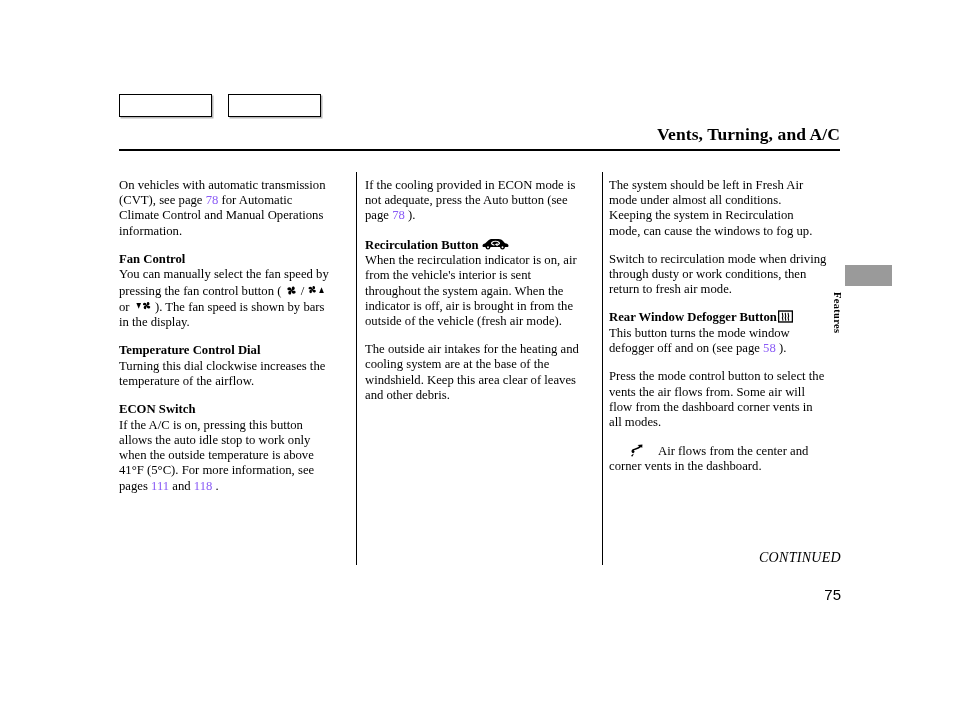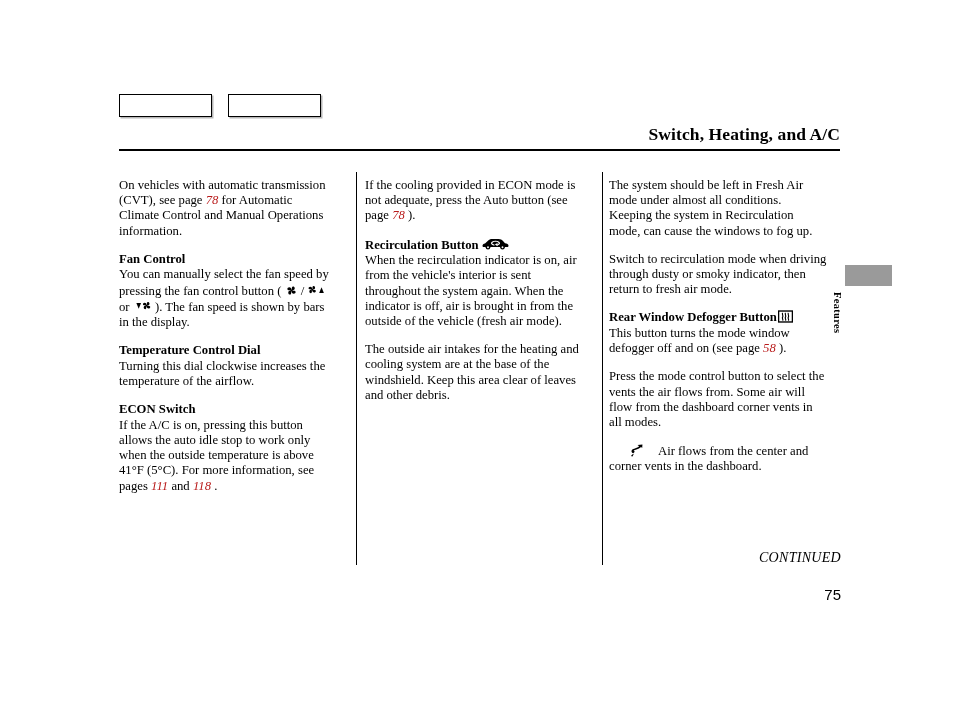--- a/index.html
+++ b/index.html
@@ -85,21 +85,21 @@
   p { margin: 0 0 13px 0; }
   p.tight { margin-bottom: 0; }
   h3 {
     margin: 0;
     font-size: 12.7px;
     font-weight: bold;
     line-height: 15.6px;
     display: inline;
   }
   .head-line { margin: 0 0 0 0; }
-  .link { color: #b91c1c; font-style: italic; }
+  .link { color: #8b5cf6; }
 
   
   .icon { display: inline-block; vertical-align: -2px; }
   .ico-fan { width: 13px; height: 13px; }
   .ico-fanup { width: 19px; height: 14px; }
   .ico-fandown { width: 19px; height: 14px; }
   .ico-recirc { width: 27px; height: 14px; vertical-align: -2px; margin-left: 3px; }
   .ico-defog { width: 15px; height: 13px; vertical-align: -2px; margin-left: 1px; }
   .ico-airflow { width: 15px; height: 15px; vertical-align: -3px; }
   .airflow-para {
@@ -151,21 +151,21 @@
 </head>
 <body>
 
 <div id="page">
 
   <div class="nav-buttons">
     <div class="nav-btn"></div>
     <div class="nav-btn"></div>
   </div>
 
-  <div class="page-title">Switch, Heating, and A/C</div>
+  <div class="page-title">Vents, Turning, and A/C</div>
   <div class="title-rule"></div>
 
   <div class="divider d1"></div>
   <div class="divider d2"></div>
 
   <div class="columns">
 
     <div class="col col-1">
       <p><span>On vehicles with automatic transmission (CVT), see page </span><span class="link">78</span><span> for Automatic Climate Control and Manual Operations information.</span></p>
 
@@ -213,21 +213,21 @@
               <path fill="#fff" d="M27 7.4 C21.8 7.4 18 9.8 18 12.6 C18 15 20.8 16.9 24.8 17.3 L24.8 15.1 C22.3 14.7 20.6 13.8 20.6 12.6 C20.6 11 23.4 9.6 27 9.6 C30.6 9.6 33.4 11 33.4 12.6 C33.4 13.5 32.5 14.3 31 14.8 L31 11.9 L25.8 15.2 L31 18.5 L31 16.9 C34 16.2 36 14.6 36 12.6 C36 9.8 32.2 7.4 27 7.4 Z"></path>
             </svg></span>
       </div>
       <p>When the recirculation indicator is on, air from the vehicle's interior is sent throughout the system again. When the indicator is off, air is brought in from the outside of the vehicle (fresh air mode).</p>
 
       <p>The outside air intakes for the heating and cooling system are at the base of the windshield. Keep this area clear of leaves and other debris.</p>
     </div>
 
     <div class="col col-3">
       <p>The system should be left in Fresh Air mode under almost all conditions. Keeping the system in Recirculation mode, can cause the windows to fog up.</p>
-      <p>Switch to recirculation mode when driving through dusty or smoky indicator, then return to fresh air mode.</p>
+      <p>Switch to recirculation mode when driving through dusty or work conditions, then return to fresh air mode.</p>
 
       <div class="head-line">
         <h3>Rear Window Defogger Button</h3><span class="icon ico-defog"><svg viewBox="0 0 26 22" width="15" height="13">
               <rect x="1" y="1.5" width="24" height="19" fill="none" stroke="#000" stroke-width="2.4"></rect>
               <path fill="none" stroke="#000" stroke-width="2" d="M8 4.6 C6.2 7 9.8 9.5 8 12 C6.2 14.5 9.8 16 8 18"></path>
               <path fill="none" stroke="#000" stroke-width="2" d="M13 4.6 C11.2 7 14.8 9.5 13 12 C11.2 14.5 14.8 16 13 18"></path>
               <path fill="none" stroke="#000" stroke-width="2" d="M18 4.6 C16.2 7 19.8 9.5 18 12 C16.2 14.5 19.8 16 18 18"></path>
             </svg></span>
       </div>
       <p><span>This button turns the mode window defogger off and on (see page </span><span class="link">58</span><span> ).</span></p>

